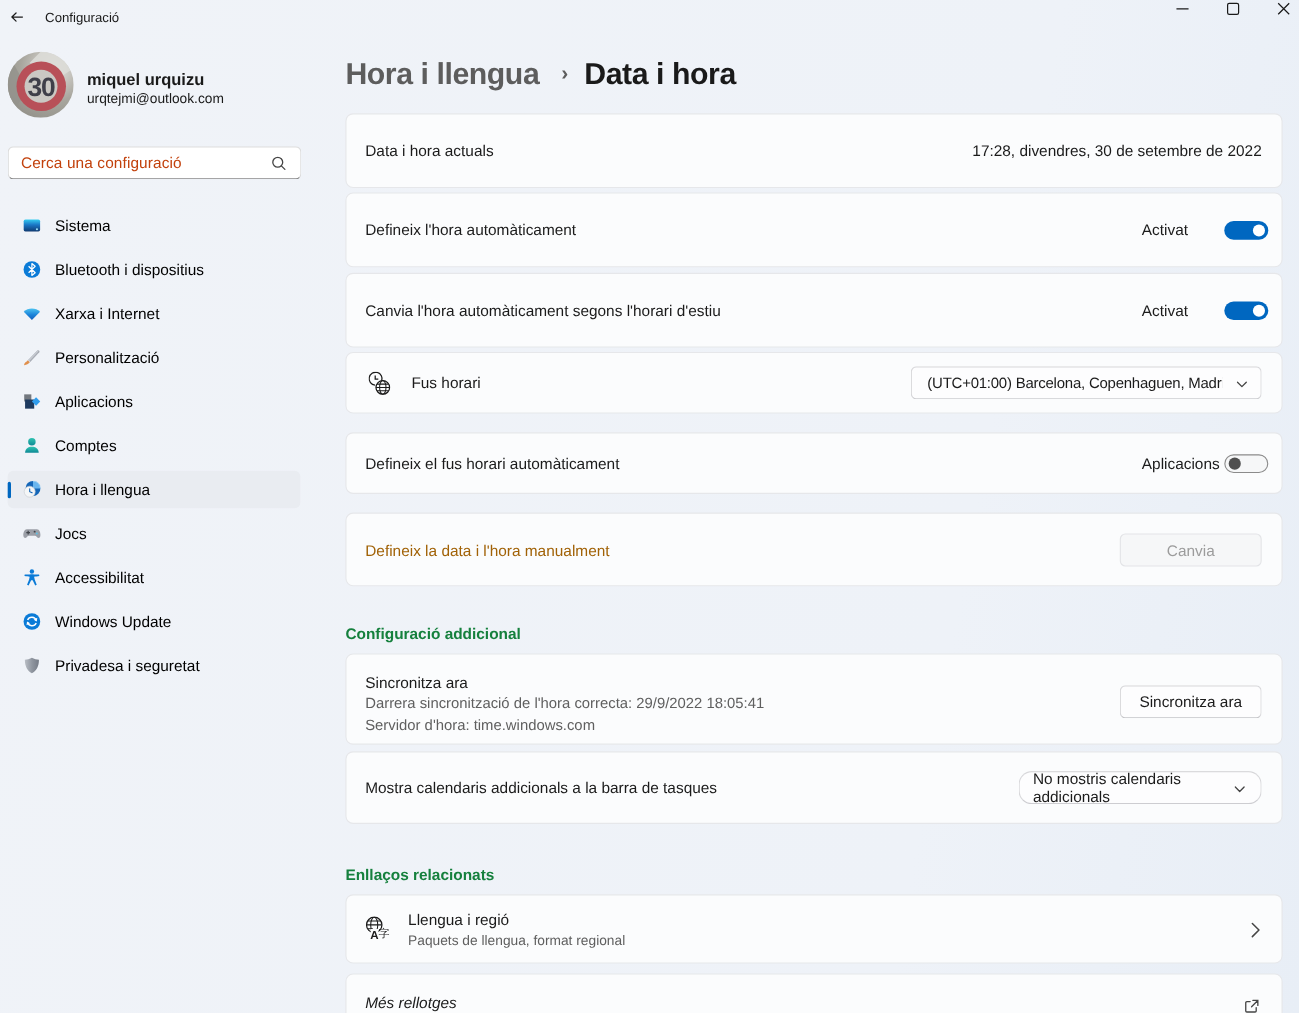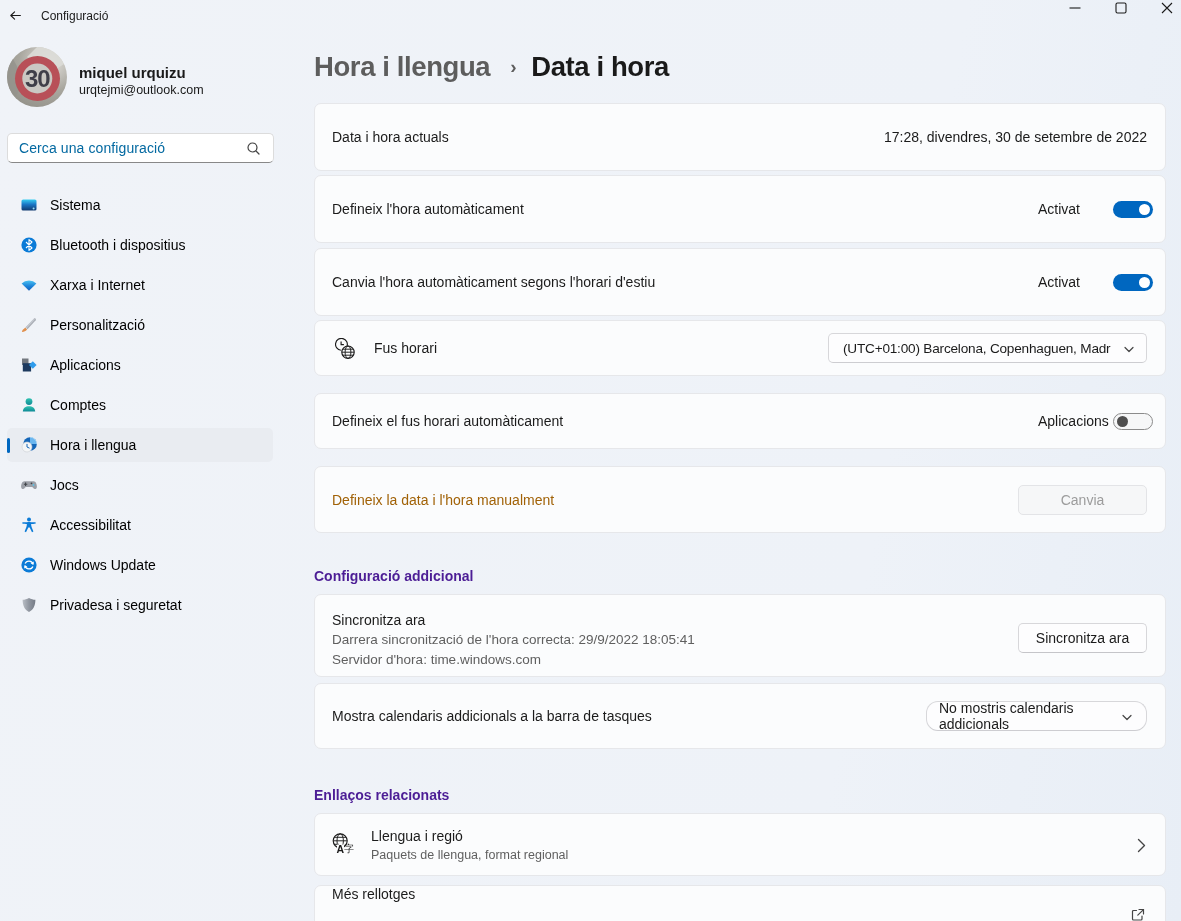--- a/index.html
+++ b/index.html
@@ -17,21 +17,21 @@
 
 
 #avatar { left:7px; top:47px; width:60px; height:60px; }
 #uname { left:79px; top:64px; font-size:15px; font-weight:bold; }
 #uemail { left:79px; top:83px; font-size:12.5px; }
 #search {
   left:7px; top:133px; width:267px; height:30px;
   background:#ffffff; border:1px solid #dcdcdc; border-bottom-color:#888888;
   border-radius:5px; display:flex; align-items:center;
 }
-#search .ph { margin-left:11px; font-size:14px; color:#0369a1; letter-spacing:0.1px; }
+#search .ph { margin-left:11px; font-size:14px; color:#c2410c; letter-spacing:0.1px; }
 #search svg { position:absolute; right:13px; top:8px; }
 
 #nav { left:7px; top:188px; width:266px; }
 .nitem { position:relative; height:34px; margin-bottom:6px; display:flex; align-items:center; border-radius:5px; }
 .nitem.sel { background:#e9ecf1; height:34px; }
 .nitem.sel::before {
   content:""; position:absolute; left:0px; top:10px; width:3px; height:15px;
   background:#0067c0; border-radius:2px;
 }
 .nitem .nico { width:16px; height:16px; margin-left:14px; flex:none; }
@@ -74,21 +74,21 @@
   display:flex; align-items:center; font-size:14px; color:#1b1b1b;
 }
 
 .btn {
   position:absolute; right:18px; width:129px; height:30px;
   background:#fdfdfe; border:1px solid #d7d7da; border-bottom-color:#c5c5c9; border-radius:5px;
   display:flex; align-items:center; justify-content:center; font-size:14px; color:#1b1b1b;
 }
 .btn.disabled { background:#f6f7f8; color:#9c9c9c; border-color:#e3e4e7; }
 
-.seclabel { position:absolute; left:314px; font-size:14px; font-weight:bold; color:#4c1d95; }
+.seclabel { position:absolute; left:314px; font-size:14px; font-weight:bold; color:#15803d; }
 </style>
 </head>
 <body>
 
 <svg class="abs" id="backarrow" style="left:10px; top:11px;" width="11" height="9" viewBox="0 0 11 9">
     <path d="M0.8 4.5 H10.4 M0.8 4.5 L4.6 0.8 M0.8 4.5 L4.6 8.2" stroke="#1a1a1a" stroke-width="1.1" fill="none" stroke-linecap="round"></path>
   </svg>
 <div class="abs" id="apptitle">Configuració</div>
 <svg class="abs" style="left:1068px; top:1px; width:14px; height:14px;" viewBox="0 0 14 14">
     <path d="M1.5 7 H12.5" stroke="#1a1a1a" stroke-width="1.1"></path>
@@ -329,18 +329,18 @@
   <div style="margin-left:16px; line-height:19px; margin-top:3px;">
     <div class="ctext">Llengua i regió</div>
     <div class="gray" style="font-size:12.5px;">Paquets de llengua, format regional</div>
   </div>
   <svg class="abs" style="right:19px; top:24px;" width="9" height="15" viewBox="0 0 9 15">
       <path d="M1.5 1.5 L7.5 7.5 L1.5 13.5" stroke="#454545" stroke-width="1.4" fill="none" stroke-linecap="round" stroke-linejoin="round"></path>
     </svg>
 </div>
 
 <div class="card" style="top:885px; height:67px; align-items:flex-start;">
-  <span class="ctext lpad" style="margin-top:0;">Més rellotges</span>
+  <span class="ctext lpad" style="margin-top:17px;font-style:italic;">Més rellotges</span>
   <svg class="abs" style="right:20px; top:22px;" width="14" height="14" viewBox="0 0 14 14">
       <path d="M5.5 2.5 H2.5 A1 1 0 0 0 1.5 3.5 V11 A1 1 0 0 0 2.5 12 H10 A1 1 0 0 0 11 11 V8" stroke="#454545" stroke-width="1.2" fill="none" stroke-linecap="round"></path>
       <path d="M8 1.5 H12.5 V6 M12.2 1.8 L6.8 7.2" stroke="#454545" stroke-width="1.2" fill="none" stroke-linecap="round"></path>
     </svg>
 </div>
 
 </body></html>

